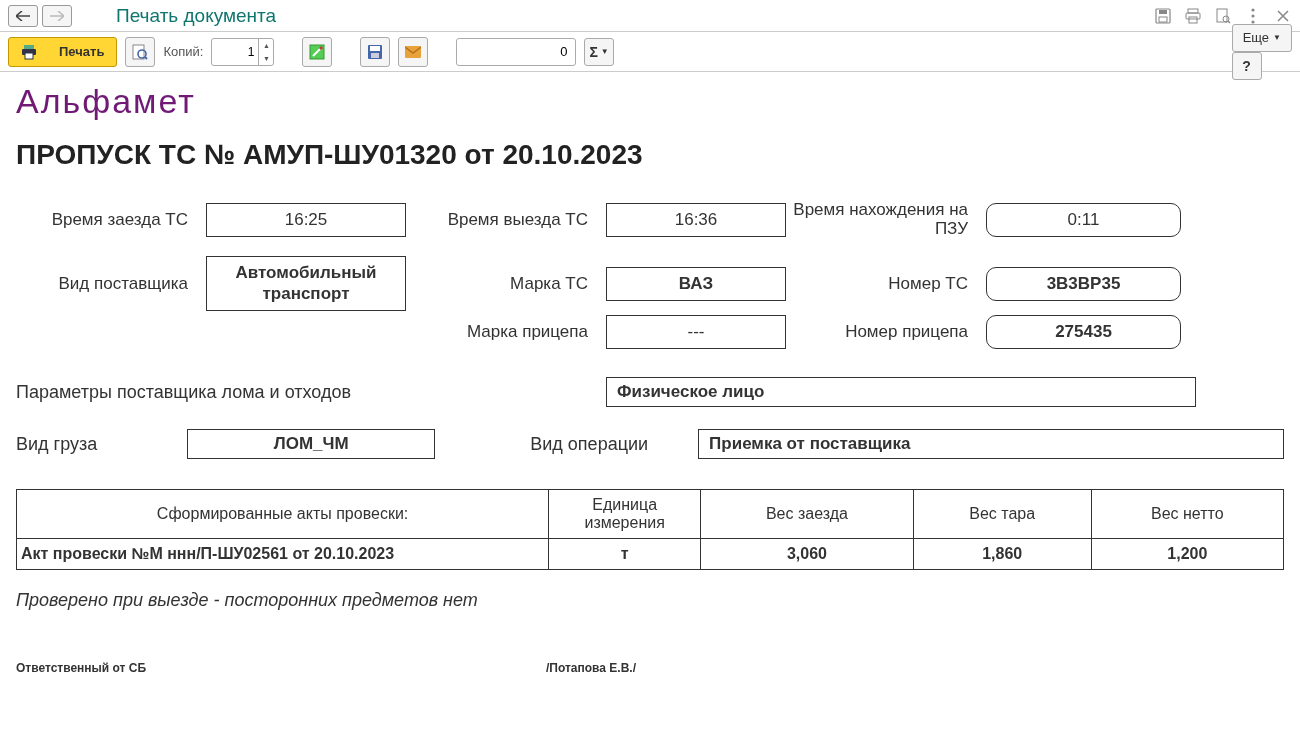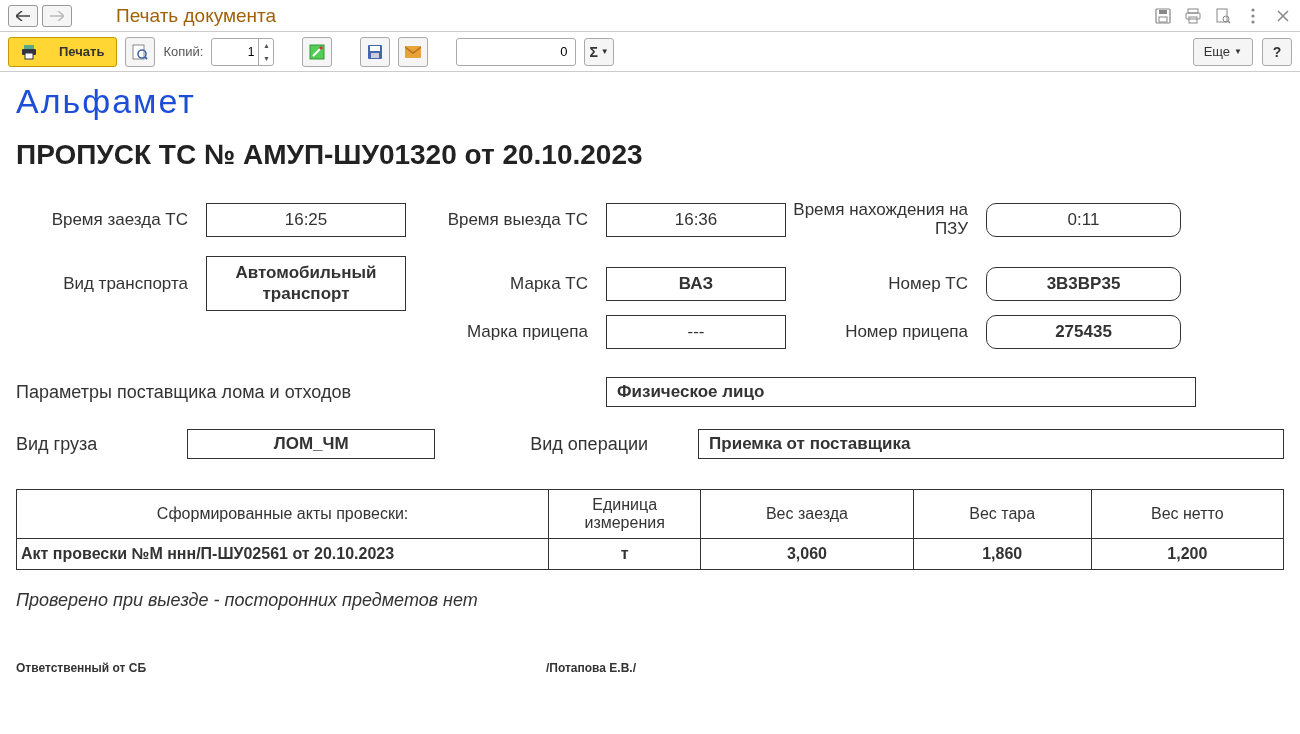--- a/index.html
+++ b/index.html
@@ -2,47 +2,47 @@
 <html><head>
 <meta charset="utf-8">
 <style>
   * { box-sizing: border-box; margin: 0; padding: 0; }
   body { font-family: Arial, sans-serif; font-size: 13px; background: #fff; color: #333; overflow: hidden; }
 
   
   .titlebar { display: flex; align-items: center; height: 32px; padding: 0 8px; border-bottom: 1px solid #ccc; }
   .nav-btn { width: 30px; height: 22px; border: 1px solid #999; border-radius: 3px; background: #f5f5f5; margin-right: 4px; display: flex; align-items: center; justify-content: center; cursor: pointer; font-size: 12px; color: #444; }
   .nav-btn.disabled { color: #bbb; cursor: default; }
-  .title-text { margin-left: 40px; font-size: 19px; color: #a16207; }
+  .title-text { margin-left: 40px; font-size: 19px; color: #0f766e; }
   .titlebar-right { margin-left: auto; display: flex; align-items: center; gap: 12px; }
   .title-icon { width: 18px; height: 18px; display: flex; align-items: center; justify-content: center; color: #777; cursor: pointer; }
 
   
   .toolbar { display: flex; align-items: center; height: 40px; padding: 4px 8px; gap: 8px; border-bottom: 1px solid #ccc; }
   .btn-print { background: #ffd633; border: 1px solid #c29a00; border-radius: 3px; height: 30px; padding: 0 12px; display: flex; align-items: center; gap: 22px; font-weight: bold; font-size: 13px; color: #333; cursor: pointer; }
   .tb-btn { width: 30px; height: 30px; border: 1px solid #aaa; border-radius: 3px; background: #f5f5f5; display: flex; align-items: center; justify-content: center; cursor: pointer; position: relative; }
   .tb-label { font-size: 13px; color: #555; }
   .spinner { display: flex; align-items: center; border: 1px solid #aaa; border-radius: 3px; height: 28px; background: #fff; }
   .spinner input { width: 46px; border: none; text-align: right; padding-right: 4px; font-size: 12px; outline: none; background: transparent; }
   .spinner .spin-btns { display: flex; flex-direction: column; border-left: 1px solid #aaa; }
   .spinner .spin-btns div { width: 14px; height: 13px; font-size: 7px; display: flex; align-items: center; justify-content: center; color: #555; }
   .sum-input { width: 120px; height: 28px; border: 1px solid #aaa; border-radius: 3px; text-align: right; padding-right: 8px; font-size: 13px; outline: none; }
   .sum-btn { display:flex; align-items:center; border:1px solid #aaa; border-radius:3px; height:28px; padding:0 4px; background:#f5f5f5; cursor:pointer; }
-  .toolbar-right { margin-left: auto; display: flex; gap: 9px; }
+  .toolbar-right { margin-left: auto; display: flex; gap: 0; flex-direction: column; }
   .btn-more { height: 28px; border: 1px solid #aaa; border-radius: 3px; background: #f5f5f5; padding: 0 10px; display: flex; align-items: center; gap: 4px; cursor: pointer; font-size: 13px; }
   .btn-help { width: 30px; height: 28px; border: 1px solid #aaa; border-radius: 3px; background: #f5f5f5; display: flex; align-items: center; justify-content: center; font-size: 14px; font-weight: bold; cursor: pointer; }
 
   
   .doc-container { position: relative; height: calc(734px - 72px); overflow: hidden; }
   .doc-scroll { height: 100%; overflow-y: scroll; overflow-x: scroll; padding: 10px 16px 0 16px; }
   .doc-scroll::-webkit-scrollbar { width: 16px; height: 16px; }
   .doc-scroll::-webkit-scrollbar-track { background: #eee; }
   .doc-scroll::-webkit-scrollbar-thumb { background: #bbb; border-radius: 8px; border: 3px solid #eee; }
 
-  .logo { font-family: "Arial", sans-serif; font-size: 34px; color: #1d4ed8; letter-spacing: 2px; font-stretch: expanded; }
+  .logo { font-family: "Arial", sans-serif; font-size: 34px; color: #701a75; letter-spacing: 2px; font-stretch: expanded; }
   .doc-title { font-size: 28px; font-weight: bold; margin-top: 18px; color: #222; }
 
   .form-grid { margin-top: 30px; }
   .form-row { display: flex; align-items: center; margin-bottom: 8px; }
   .form-label { font-size: 17px; color: #333; text-align: right; padding-right: 18px; }
   .form-label.lbl1 { width: 190px; }
   .form-label.lbl2 { width: 200px; }
   .form-label.lbl3 { width: 200px; }
   .form-box { border: 1px solid #333; text-align: center; font-size: 17px; padding: 6px 4px; background: #fff; }
   .box1 { width: 200px; }
@@ -209,21 +209,21 @@
       <div class="form-row">
         <div class="form-label lbl1">Время заезда ТС</div>
         <div class="form-box box1">16:25</div>
         <div class="form-label lbl2">Время выезда ТС</div>
         <div class="form-box box2">16:36</div>
         <div class="form-label lbl3 multiline" style="line-height:1.1;">Время нахождения на ПЗУ</div>
         <div class="form-box box3">0:11</div>
       </div>
 
       <div class="form-row" style="margin-top:18px;">
-        <div class="form-label lbl1">Вид транспорта</div>
+        <div class="form-label lbl1">Вид поставщика</div>
         <div class="form-box box1 bold multiline">Автомобильный транспорт</div>
         <div class="form-label lbl2">Марка ТС</div>
         <div class="form-box box2 bold">ВАЗ</div>
         <div class="form-label lbl3">Номер ТС</div>
         <div class="form-box box3 bold">3В3ВР35</div>
       </div>
 
       <div class="form-row" style="margin-top:-4px;">
         <div style="width:390px;"></div>
         <div class="form-label lbl2">Марка прицепа</div>

